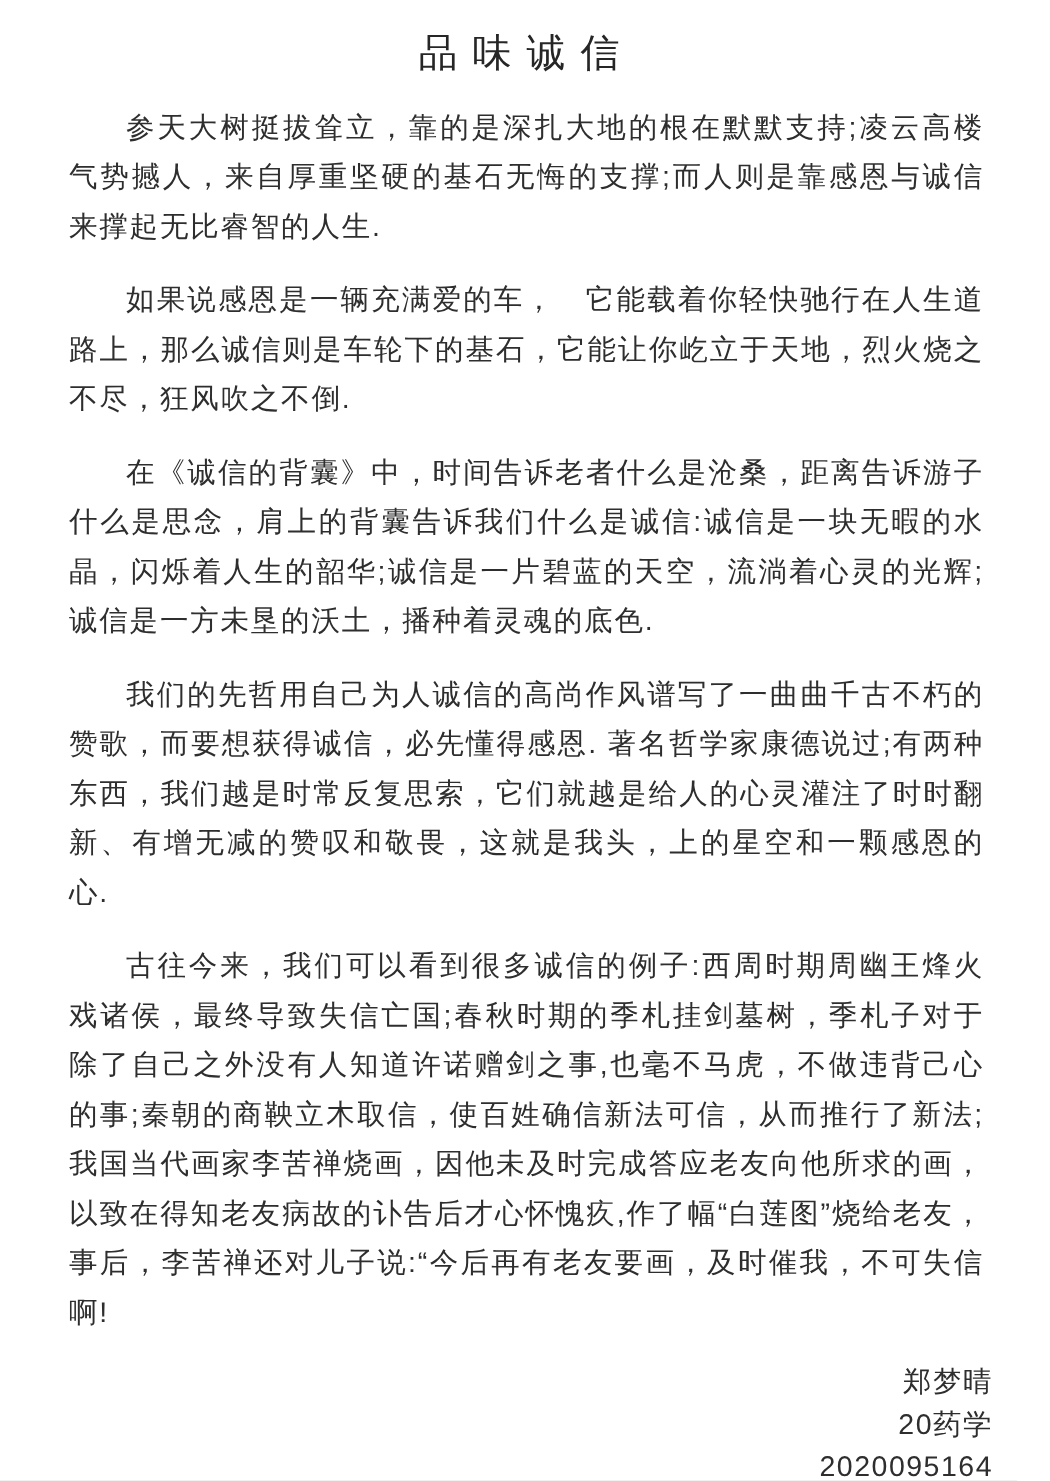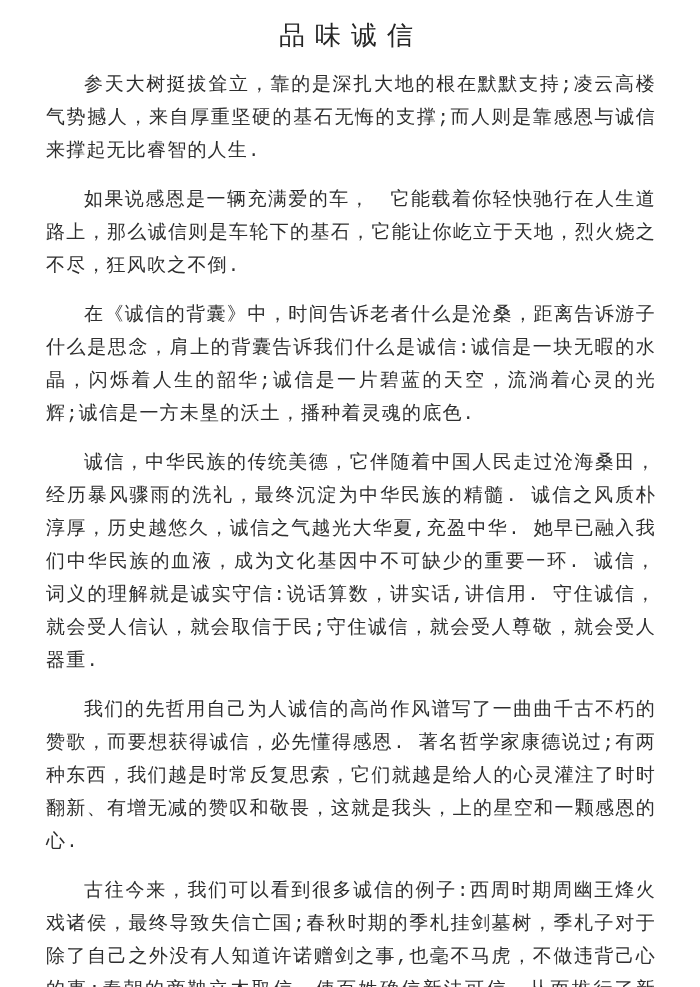--- a/index.html
+++ b/index.html
@@ -8,21 +8,21 @@
     background: #e8e8e8;
   }
   .page {
     position: relative;
     width: 700px;
     height: 987px;
     margin: 0 auto;
     background: #ffffff;
     box-sizing: border-box;
     padding: 12px 28px 0 30px;
-    font-family: Liberation Mono, monospace;
+    font-family: Liberation Sans, sans-serif;
     color: #2e2e2e;
     overflow: hidden;
   }
   .essay-title {
     font-size: 26px;
     font-weight: 500;
     text-align: center;
     letter-spacing: 10px;
     margin: 6px 0 12px 0;
     color: #262626;
@@ -52,21 +52,20 @@
 </head>
 <body>
 
 <div class="page">
   <h1 class="essay-title">品味诚信</h1>
 
   <div class="essay-body">
     <p>参天大树挺拔耸立，靠的是深扎大地的根在默默支持;凌云高楼气势撼人，来自厚重坚硬的基石无悔的支撑;而人则是靠感恩与诚信来撑起无比睿智的人生.</p>
     <p>如果说感恩是一辆充满爱的车，　它能载着你轻快驰行在人生道路上，那么诚信则是车轮下的基石，它能让你屹立于天地，烈火烧之不尽，狂风吹之不倒.</p>
     <p>在《诚信的背囊》中，时间告诉老者什么是沧桑，距离告诉游子什么是思念，肩上的背囊告诉我们什么是诚信:诚信是一块无暇的水晶，闪烁着人生的韶华;诚信是一片碧蓝的天空，流淌着心灵的光辉;诚信是一方未垦的沃土，播种着灵魂的底色.</p>
-    <p>诚信，中华民族的传统美德，它伴随着中国人民走过沧海桑田，经历暴风骤雨的洗礼，最终沉淀为中华民族的精髓. 诚信之风质朴淳厚，历史越悠久，诚信之气越光大华夏,充盈中华. 她早已融入我们中华民族的血液，成为文化基因中不可缺少的重要一环. 诚信，词义的理解就是诚实守信:说话算数，讲实话,讲信用. 守住诚信，就会受人信认，就会取信于民;守住诚信，就会受人尊敬，就会受人器重.</p>
     <p>我们的先哲用自己为人诚信的高尚作风谱写了一曲曲千古不朽的赞歌，而要想获得诚信，必先懂得感恩. 著名哲学家康德说过;有两种东西，我们越是时常反复思索，它们就越是给人的心灵灌注了时时翻新、有增无减的赞叹和敬畏，这就是我头，上的星空和一颗感恩的心.</p>
     <p>古往今来，我们可以看到很多诚信的例子:西周时期周幽王烽火戏诸侯，最终导致失信亡国;春秋时期的季札挂剑墓树，季札子对于除了自己之外没有人知道许诺赠剑之事,也毫不马虎，不做违背己心的事;秦朝的商鞅立木取信，使百姓确信新法可信，从而推行了新法;我国当代画家李苦禅烧画，因他未及时完成答应老友向他所求的画，以致在得知老友病故的讣告后才心怀愧疚,作了幅“白莲图”烧给老友，事后，李苦禅还对儿子说:“今后再有老友要画，及时催我，不可失信啊!</p>
   </div>
 
   <div class="signature-block">
     <div>郑梦晴</div>
     <div>20药学</div>
     <div>2020095164</div>
     <div>17682985171</div>
   </div>

